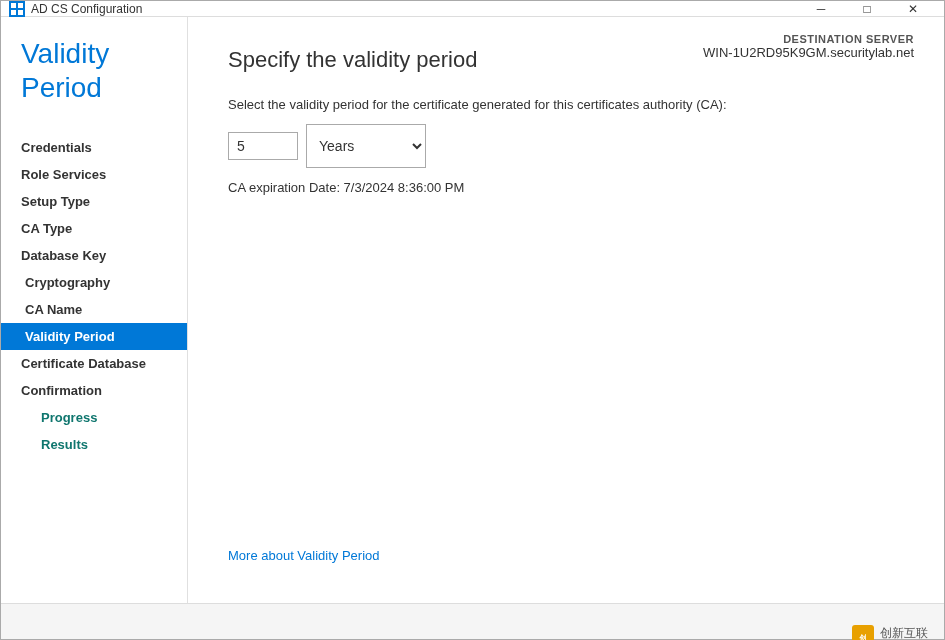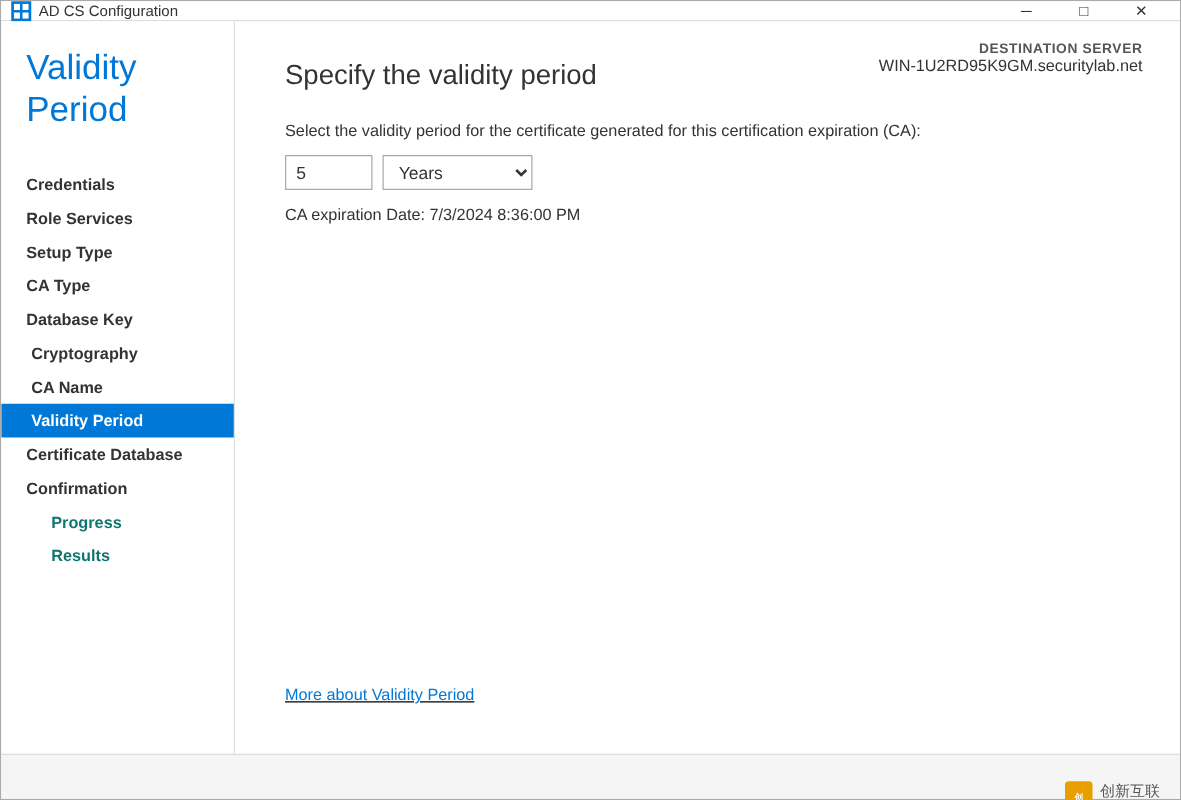--- a/index.html
+++ b/index.html
@@ -176,21 +176,21 @@
       width: 70px;
       height: 28px;
       border: 1px solid #aaa;
       padding: 2px 8px;
       font-size: 14px;
       color: #333;
       background: #fff;
     }
 
     .validity-unit {
-      height: 28px;
+      height: 44px;
       border: 1px solid #aaa;
       padding: 2px 8px;
       font-size: 14px;
       color: #333;
       background: #fff;
       min-width: 120px;
       appearance: auto;
       cursor: pointer;
     }
 
@@ -204,21 +204,20 @@
       font-size: 13px;
       color: #333;
       line-height: 1.5;
       max-width: 620px;
     }
 
     
     .footer {
       padding: 16px 0 10px 0;
       border-top: none;
-      text-decoration: underline;
     }
 
     .footer-link {
       color: #0078d7;
       font-size: 13px;
       text-decoration: none;
       cursor: pointer;
     }
 
     
@@ -305,21 +304,21 @@
     <div class="main-content">
 
       <div class="dest-server">
         <div class="dest-label">DESTINATION SERVER</div>
         <div class="dest-name">WIN-1U2RD95K9GM.securitylab.net</div>
       </div>
 
       <h1 class="page-title">Specify the validity period</h1>
 
       <div class="form-section">
-        <p class="select-label">Select the validity period for the certificate generated for this certification expiration (CA):</p>
+        <p class="select-label">Select the validity period for the certificate generated for this certificates authority (CA):</p>
 
         <div class="validity-controls">
           <input type="text" class="validity-number" value="5" style="">
           <select class="validity-unit">
             <option>Years</option>
             <option>Months</option>
             <option>Weeks</option>
             <option>Days</option>
           </select>
         </div>

